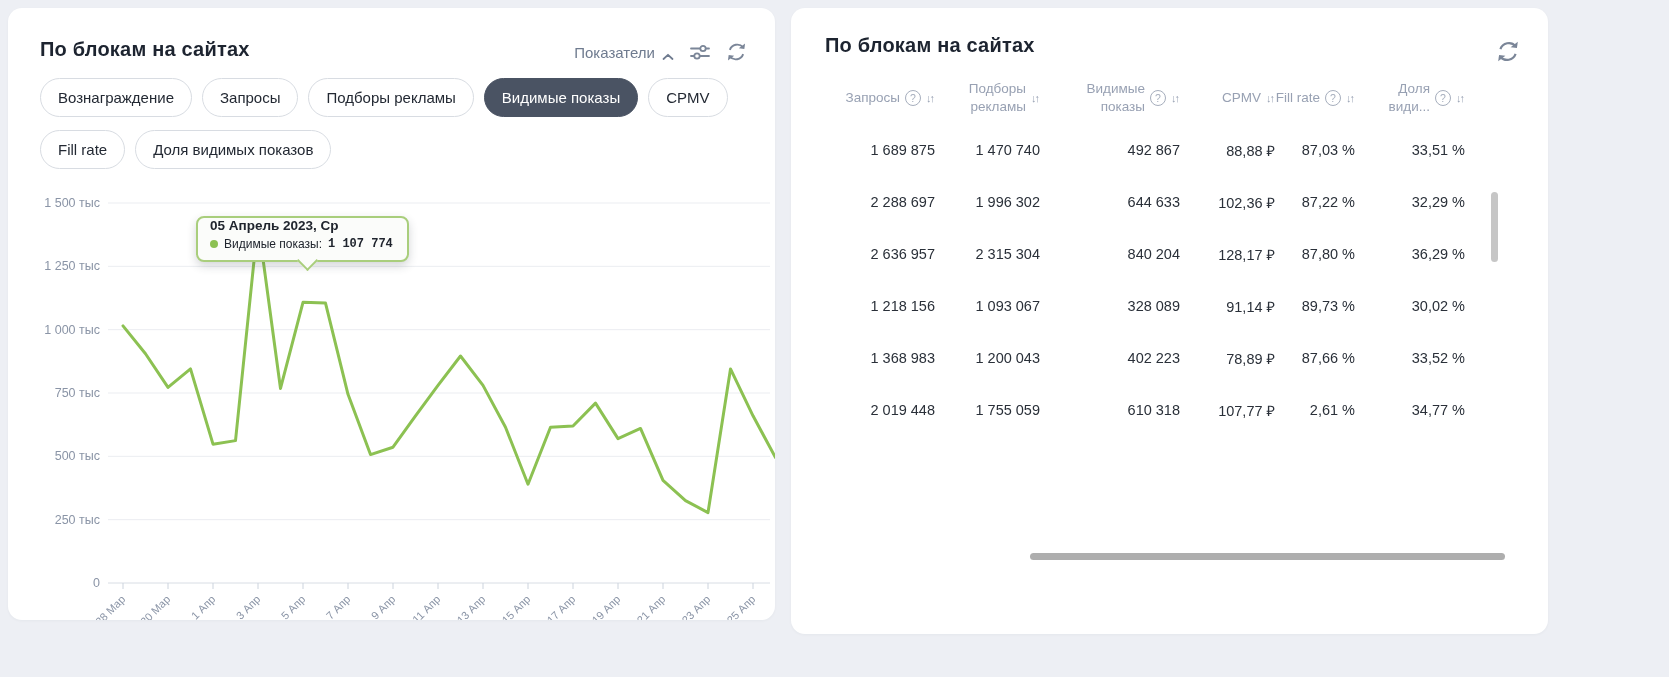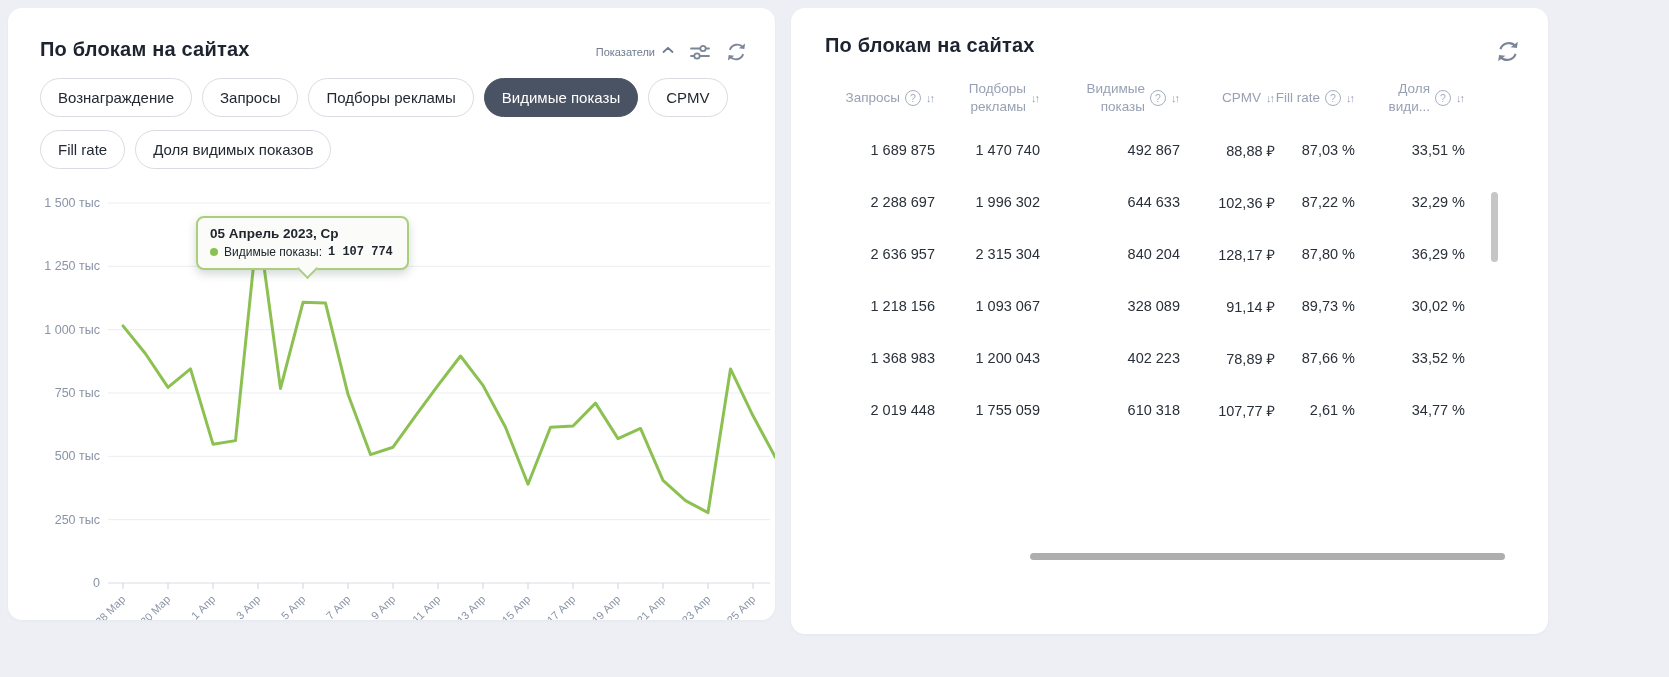--- a/index.html
+++ b/index.html
@@ -11,42 +11,42 @@
   }
   .card{position:absolute;background:#ffffff;border-radius:14px;box-shadow:0 1px 3px rgba(30,40,60,.04);overflow:hidden;}
   #left-card{left:8px;top:8px;width:767px;height:612px;}
   #right-card{left:791px;top:8px;width:757px;height:626px;}
   .card-title{position:absolute;font-size:20px;font-weight:700;color:#1d2430;letter-spacing:.2px;}
   #left-title{left:32px;top:30px;}
   #right-title{left:34px;top:26px;}
 
   
   .controls{position:absolute;right:28px;top:34px;display:flex;align-items:center;gap:16px;}
-  .metrics-toggle{display:flex;align-items:flex-start;gap:7px;font-size:11px;color:#6f7b8f;cursor:pointer;}
+  .metrics-toggle{display:flex;align-items:flex-end;gap:7px;font-size:15px;color:#6f7b8f;cursor:pointer;}
   .icon-btn{display:flex;align-items:center;justify-content:center;cursor:pointer;}
 
   
   .chips{position:absolute;left:32px;top:70px;width:706px;display:flex;flex-wrap:wrap;gap:13px 10px;}
   .chip{height:37px;padding:0 17px;display:flex;align-items:center;border:1px solid #d8dce2;
         border-radius:20px;font-size:15px;color:#232933;background:#fff;cursor:pointer;white-space:nowrap;}
   .chip.sel{background:#4a5363;border-color:#4a5363;color:#fff;}
 
   
   .chart-wrap{position:absolute;left:0;top:172px;width:767px;height:440px;}
   #chart-svg{position:absolute;left:0;top:0;}
   .gridline{stroke:#ebedf1;stroke-width:1;}
   .zeroline{stroke:#d8dde4;stroke-width:1;}
   .xtick{stroke:#ccd3dd;stroke-width:1;}
   .ylab{fill:#8a94a6;font-size:12.5px;font-family:"Liberation Sans",sans-serif;}
   .xlab{fill:#8a94a6;font-size:11px;font-family:"Liberation Sans",sans-serif;}
   .series{fill:none;stroke-width:3;stroke-linejoin:round;stroke-linecap:round;}
 
   
   .tooltip{position:absolute;left:188px;top:36px;z-index:3;background:#fbfcfa;
-           border:2px solid #a9ce7c;border-radius:8px;padding:8px 14px 9px 12px;
+           border:2px solid #a9ce7c;border-radius:8px;padding:0 14px 9px 12px;
            box-shadow:0 4px 10px rgba(40,50,60,.20);}
   .tt-title{font-size:13.5px;font-weight:700;color:#20252e;margin-bottom:4px;white-space:nowrap;}
   .tt-row{display:flex;align-items:center;gap:6px;font-size:12px;color:#20252e;white-space:nowrap;}
   .tt-dot{width:8px;height:8px;border-radius:50%;background:#8cc152;flex:none;}
   .tt-val{font-weight:700;font-family:Liberation Mono, monospace;}
   .tt-arrow{position:absolute;left:102px;bottom:-8px;width:13px;height:13px;background:#fbfcfa;
             border-right:2px solid #a9ce7c;border-bottom:2px solid #a9ce7c;transform:rotate(45deg);}
 
   
   #refresh-right{position:absolute;right:28px;top:32px;}

